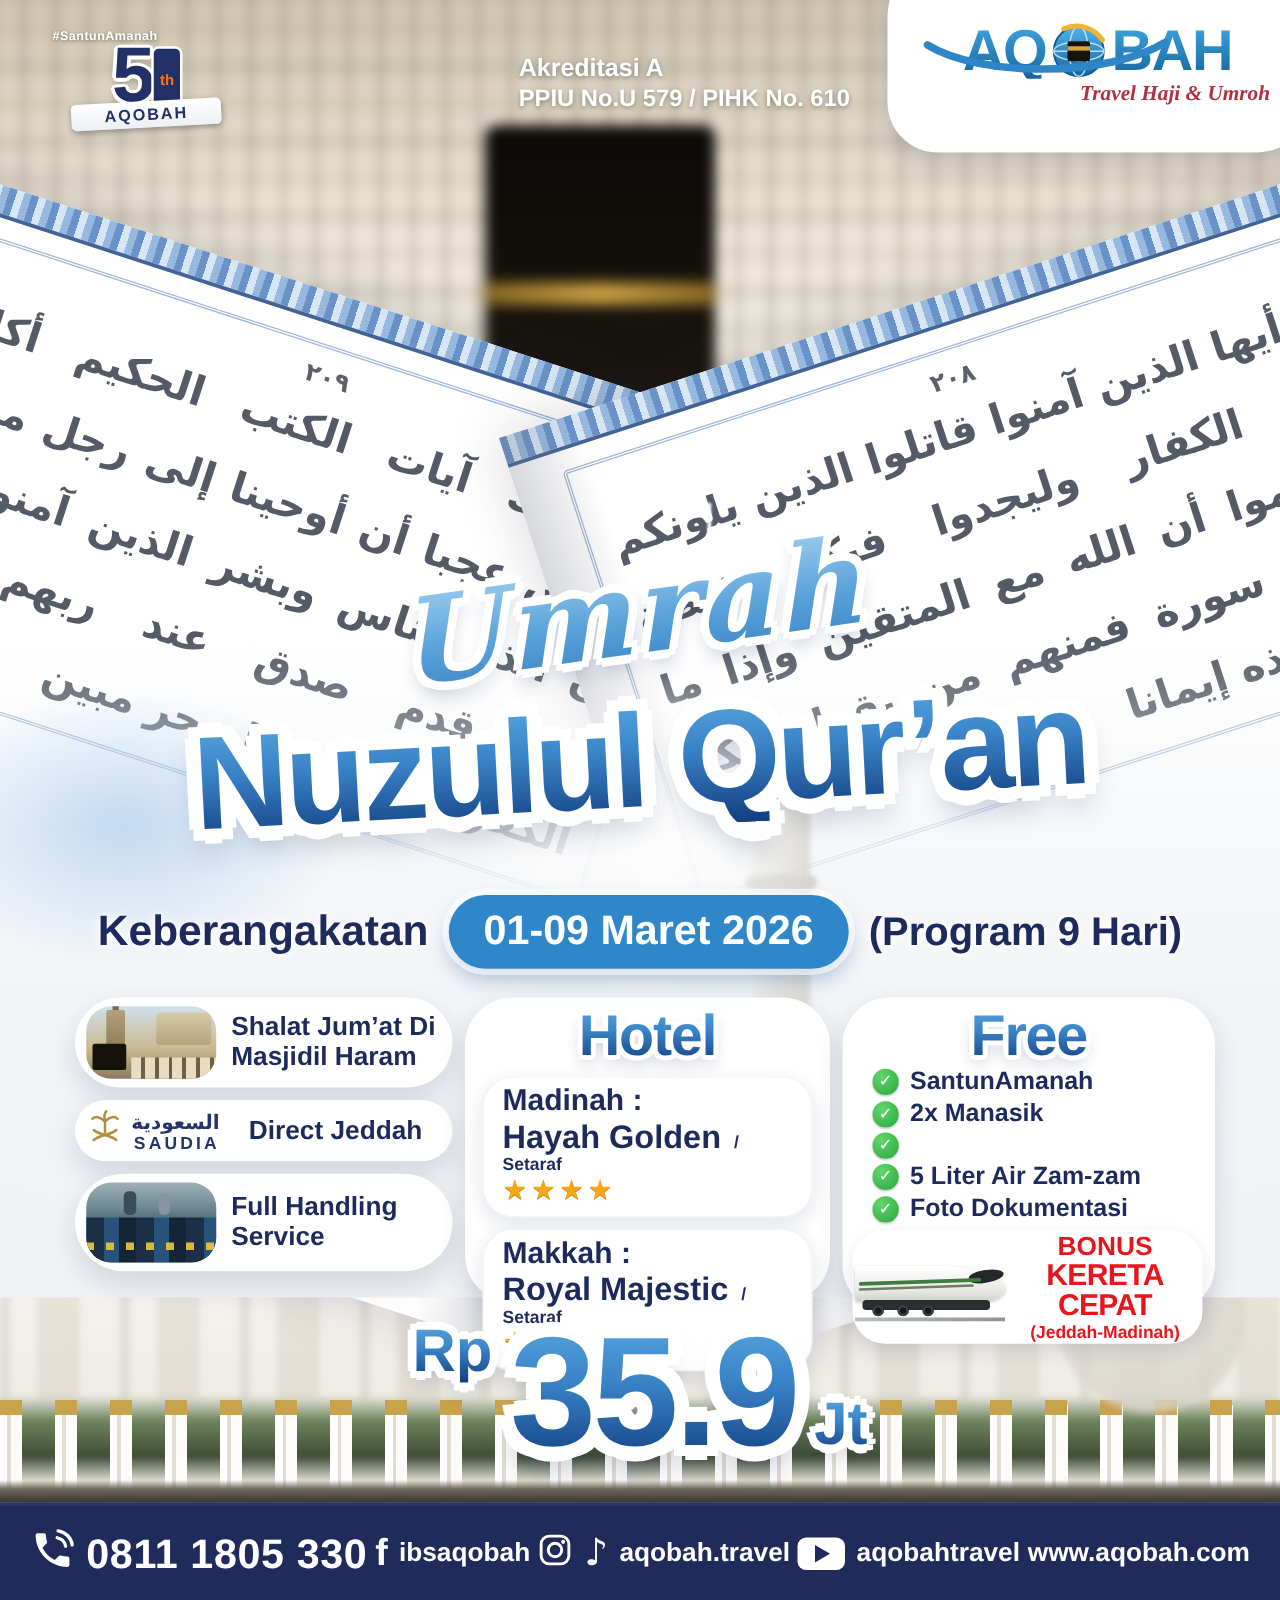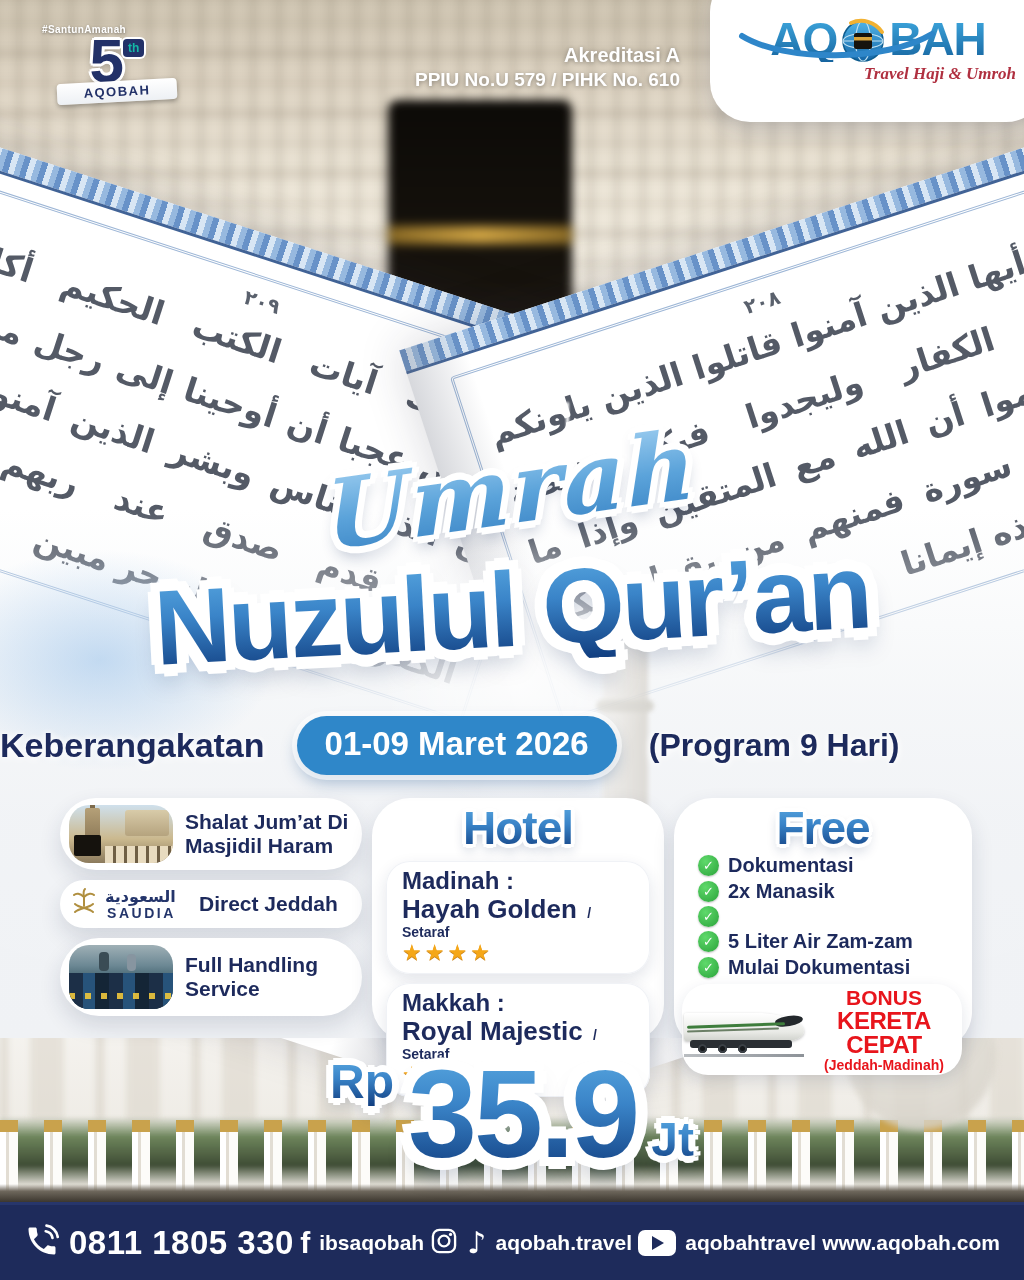--- a/index.html
+++ b/index.html
@@ -86,47 +86,47 @@
   .o-xl .back{text-shadow:0 -12px 0 #fff,0 12px 0 #fff,-12px 0 0 #fff,12px 0 0 #fff,
     -9px -9px 0 #fff,9px -9px 0 #fff,-9px 9px 0 #fff,9px 9px 0 #fff,0 15px 24px rgba(15,40,90,.35);}
 
   
   .badge15{position:absolute;left:42px;top:24px;width:150px;z-index:10;}
   .hash{font-size:10px;font-weight:900;color:#fff;letter-spacing:.4px;text-shadow:0 1px 3px rgba(0,0,0,.45);}
   .numrow{display:flex;justify-content:center;align-items:flex-start;margin-top:-2px;}
   .num{font-size:62px;line-height:.9;font-weight:900;color:#223168;letter-spacing:-4px;
     text-shadow:-2px -2px 0 #fff,2px -2px 0 #fff,-2px 2px 0 #fff,2px 2px 0 #fff,0 -3px 0 #fff,0 3px 0 #fff,
       -3px 0 0 #fff,3px 0 0 #fff,0 4px 8px rgba(0,0,0,.3);}
-  .th{margin:6px 0 0 3px;font-size:12px;font-weight:900;color:#14b8a6;background:#223168;
-    padding:2px 5px;border-radius:4px;box-shadow:0 0 0 2px #fff;}
+  .th{margin:6px 0 0 3px;font-size:12px;font-weight:900;color:#f97316;background:#223168;
+    padding:18px 5px;border-radius:4px;box-shadow:0 0 0 2px #fff;}
   .ribbon{margin:-8px auto 0;width:120px;height:21px;background:linear-gradient(180deg,#fff,#edf0f4);
     border-radius:4px;transform:rotate(-3deg);display:flex;align-items:center;justify-content:center;
     box-shadow:0 2px 5px rgba(0,0,0,.35);font-size:13px;font-weight:900;color:#223168;letter-spacing:1.5px;}
-  .accred{position:absolute;right:344px;top:44px;z-index:10;text-align:right;color:#fff;}
+  .accred{position:absolute;right:344px;top:44px;z-index:10;text-align:left;color:#fff;}
   .accred .l1{font-size:20px;font-weight:800;text-shadow:0 1px 4px rgba(0,0,0,.35);}
   .accred .l2{font-size:19px;font-weight:600;margin-top:2px;text-shadow:0 1px 4px rgba(0,0,0,.35);}
   .logo-card{position:absolute;right:-22px;top:-28px;width:336px;height:150px;z-index:10;
     background:#fff;border-radius:40px;box-shadow:0 8px 22px rgba(30,40,80,.18);}
   .logo-row{display:flex;align-items:center;justify-content:center;margin-top:44px;}
   .logo-word{font-size:46px;font-weight:900;letter-spacing:-1px;color:transparent;
     background:linear-gradient(180deg,#3fa9e0,#16649f);-webkit-background-clip:text;background-clip:text;line-height:1;}
   .globe{margin:0 2px -6px;}
   .swoosh{position:absolute;left:26px;top:58px;}
   .tagline{text-align:right;padding-right:30px;margin-top:2px;color:#b03040;
     font:italic 700 17px "Liberation Serif",serif;}
 
   
   .t-script{position:absolute;left:0;right:0;top:442px;text-align:center;z-index:11;transform:rotate(-8deg);}
   .t-script .stack{font:italic 700 95px/1 "DejaVu Serif",serif;letter-spacing:2px;transform:skewX(-6deg);}
   .t-main{position:absolute;left:0;right:0;top:556px;text-align:center;z-index:12;transform:rotate(-3deg);}
   .t-main .stack{font:900 106px/1 "Liberation Sans",sans-serif;letter-spacing:-3px;}
 
   
-  .depart{position:absolute;left:0;right:0;top:716px;z-index:11;display:flex;
-    align-items:center;gap:32px;}
+  .depart{position:absolute;left:0;right:0;top:716px;z-index:11;display:flex;justify-content:center;
+    align-items:center;gap:16px;}
   .dep-label{font-size:34px;font-weight:800;color:#1d2a5c;text-shadow:0 0 6px #fff,0 2px 10px #fff;}
   .dep-pill{background:#2f87c9;color:#fff;font-size:33px;font-weight:800;padding:9px 28px 12px;
     border-radius:40px;box-shadow:0 0 0 5px rgba(255,255,255,.6),0 8px 16px rgba(30,80,140,.35);}
   .dep-prog{font-size:32px;font-weight:800;color:#1d2a5c;text-shadow:0 0 6px #fff,0 2px 10px #fff;}
 
   
   .shadowed{box-shadow:0 10px 22px rgba(25,39,80,.14);}
   .col-feat{position:absolute;left:60px;top:798px;width:302px;z-index:10;}
   .fcard{background:#fff;border-radius:40px;display:flex;align-items:center;gap:12px;
     padding:7px 12px 7px 9px;margin-bottom:10px;}
@@ -401,36 +401,36 @@
   <div class="card-free shadowed">
     <div class="sec-title">
       <span class="stack o-sm">
         <span class="back">Free</span>
         <span class="front">Free</span>
       </span>
     </div>
     <div class="flist">
       <div class="fitem">
         <span class="chk">✓</span>
-        <span class="fitem-label">Dokumentasi</span>
+        <span class="fitem-label">SantunAmanah</span>
       </div>
       <div class="fitem">
         <span class="chk">✓</span>
         <span class="fitem-label">2x Manasik</span>
       </div>
       <div class="fitem">
         <span class="chk">✓</span>
       </div>
       <div class="fitem">
         <span class="chk">✓</span>
         <span class="fitem-label">5 Liter Air Zam-zam</span>
       </div>
       <div class="fitem">
         <span class="chk">✓</span>
-        <span class="fitem-label">Mulai Dokumentasi</span>
+        <span class="fitem-label">Foto Dokumentasi</span>
       </div>
     </div>
     <div class="bonus">
       <div class="train">
         <div class="tbody"></div>
         <div class="shield"></div>
         <div class="stripe-g"></div>
         <div class="stripe-d"></div>
         <div class="under"></div>
         <div class="wheel w1"></div>

